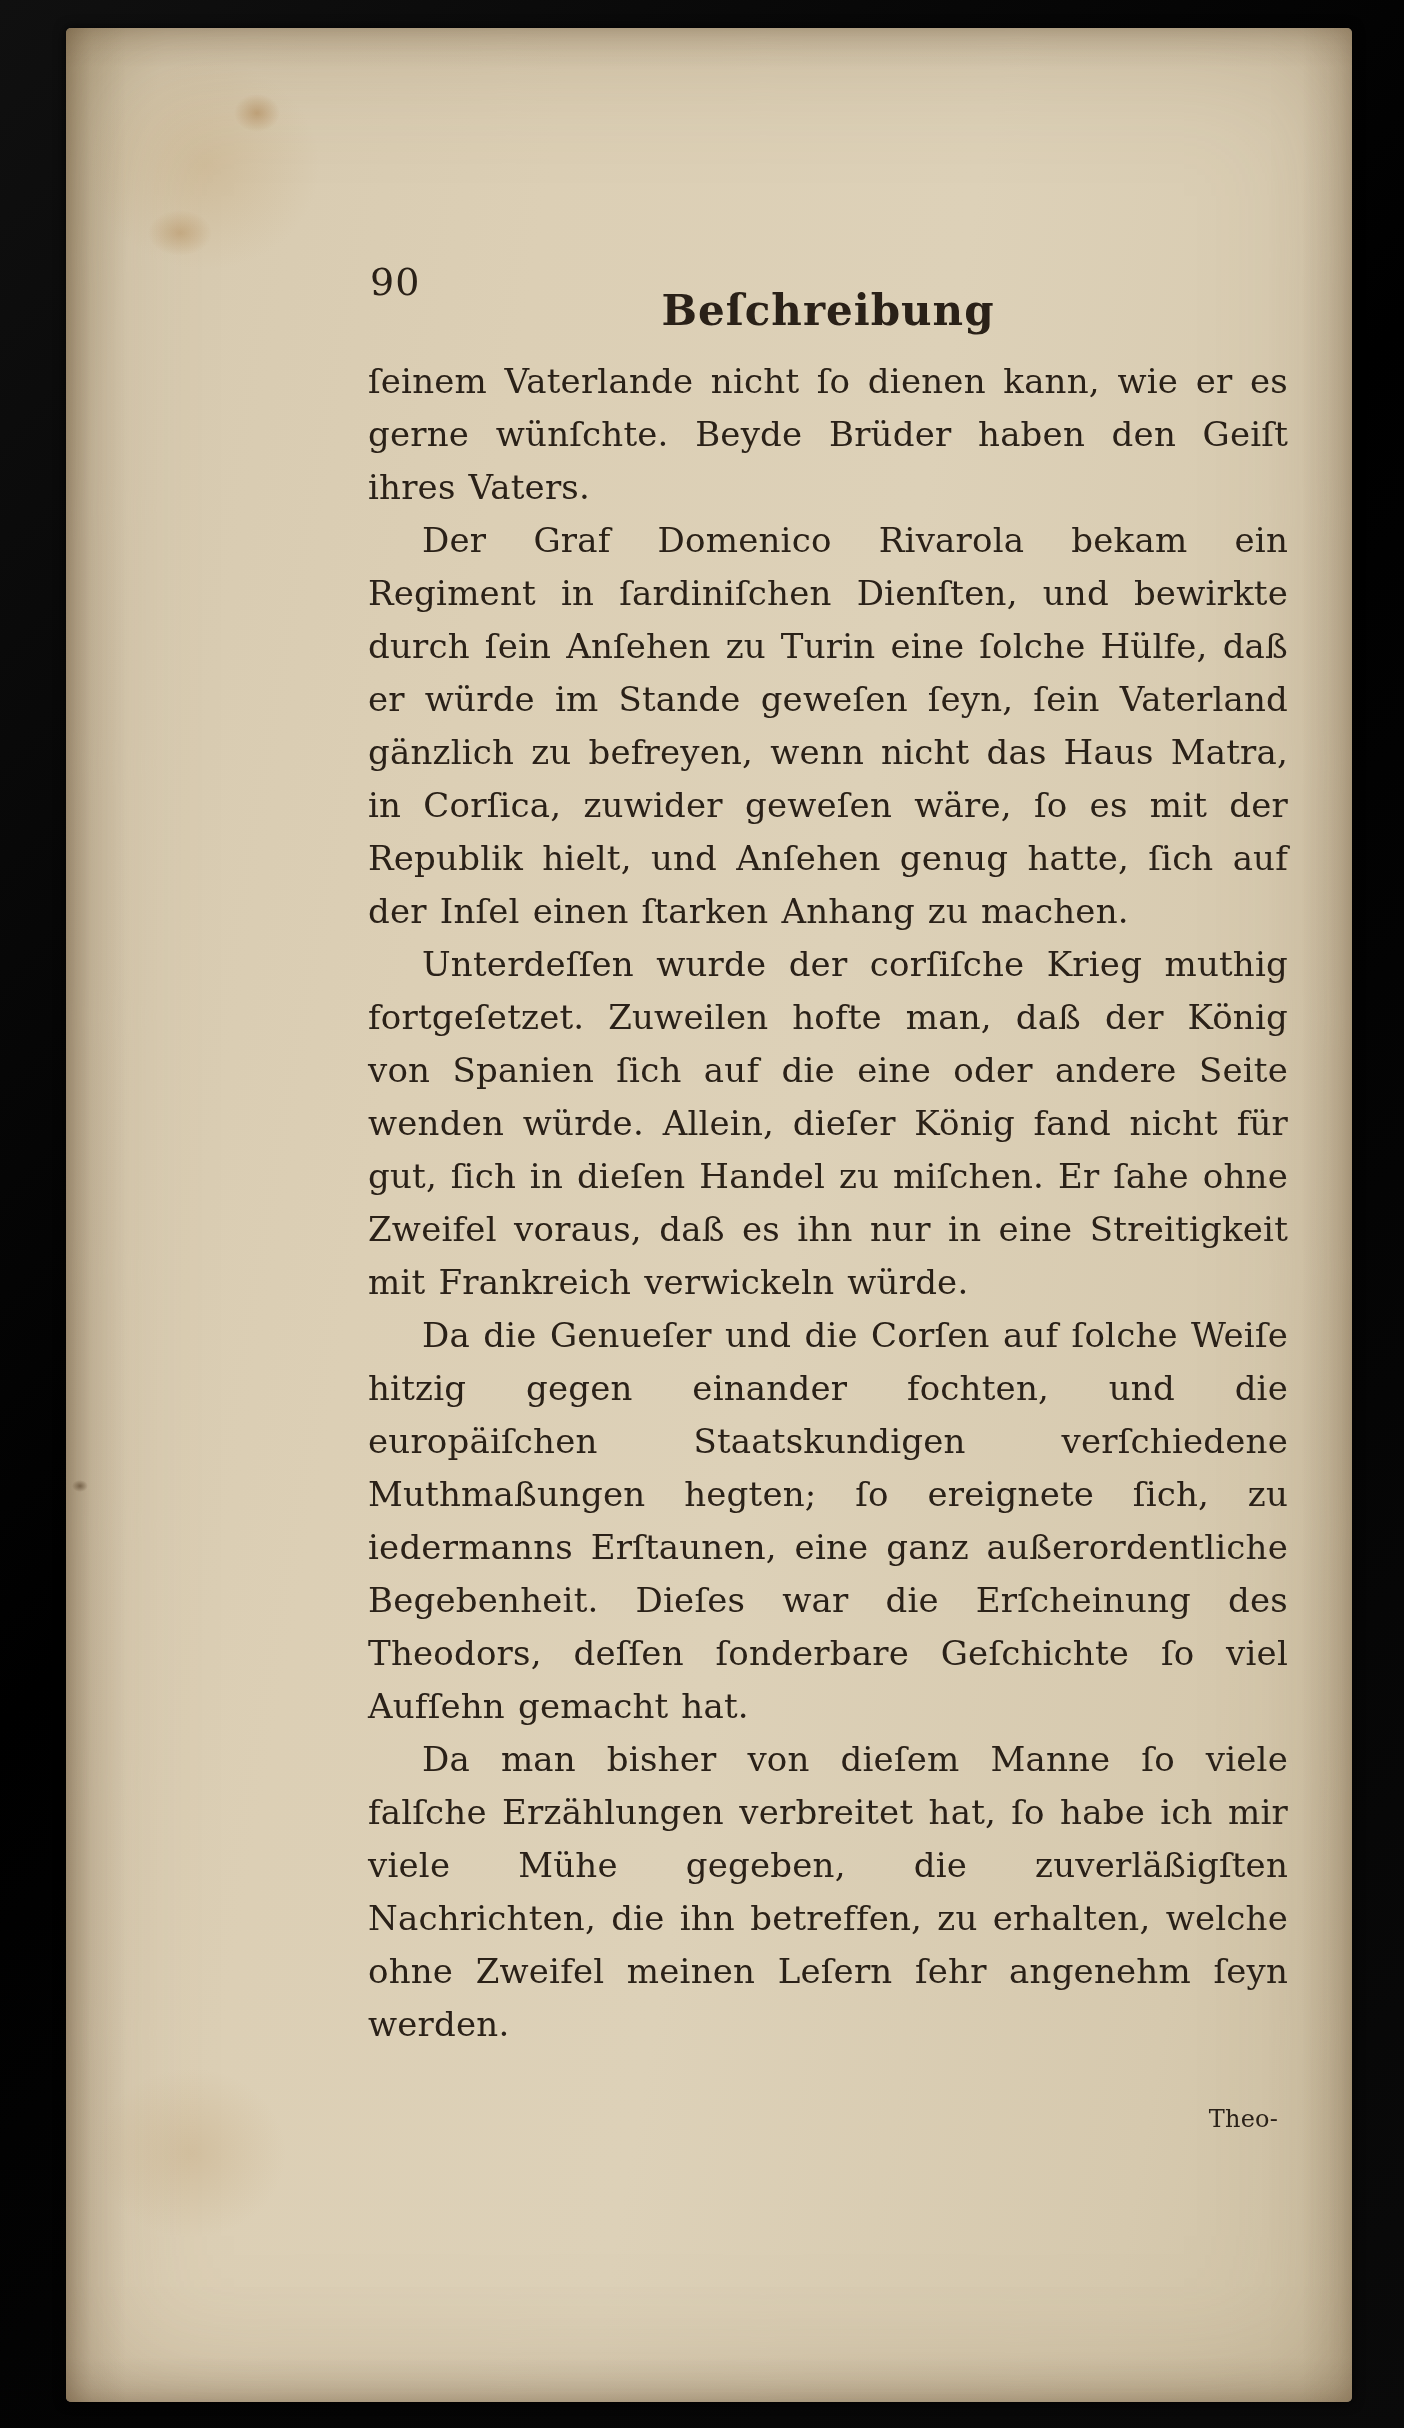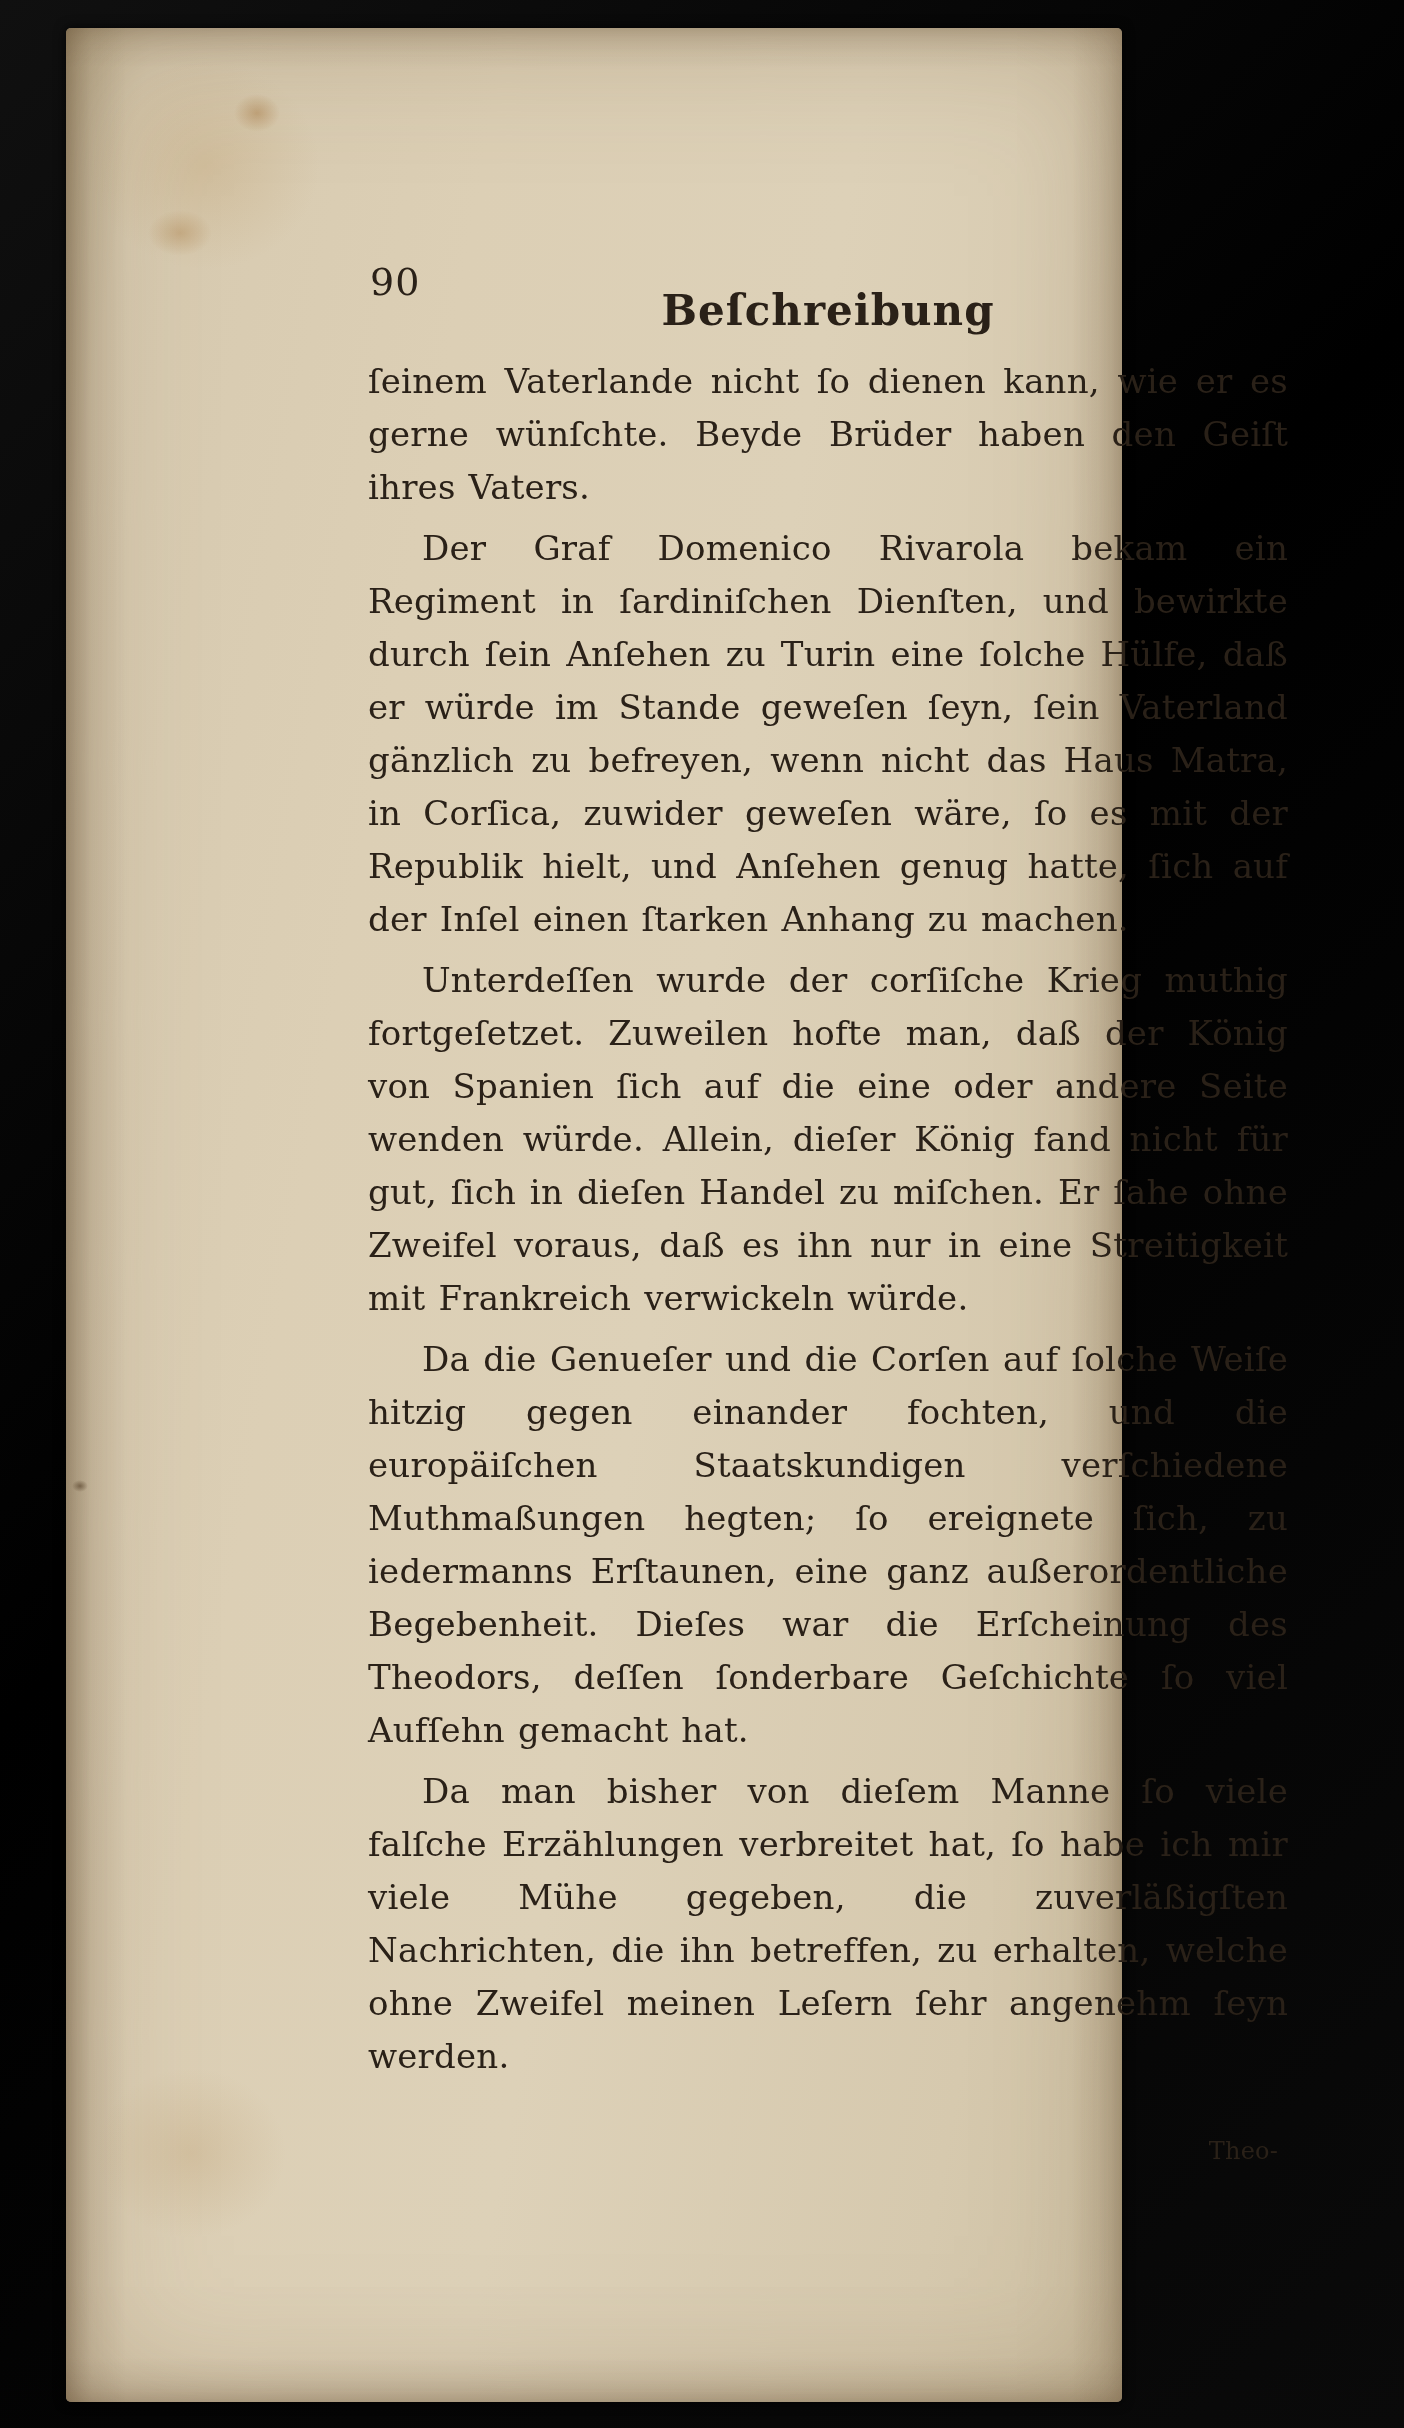--- a/index.html
+++ b/index.html
@@ -16,28 +16,29 @@
   }
   .scan-background {
     position: absolute;
     inset: 0;
     background: linear-gradient(135deg, #101010 0%, #000000 45%, #0a0a0a 100%);
   }
   .paper {
     position: absolute;
     left: 66px;
     top: 28px;
-    width: 1056px;
+    width: 1270px;
     height: 2374px;
     background: linear-gradient(100deg, #c9bc9e 0%, #d7cab0 6%, #dccfb5 30%, #ddd1b8 55%, #d6c9ae 85%, #cfc2a5 100%);
     border-radius: 5px;
     box-shadow:
       inset 0 0 140px rgba(115, 90, 55, 0.35),
       inset 0 0 22px rgba(90, 70, 45, 0.30),
       0 0 12px rgba(0,0,0,0.8);
+    padding-left: 16px;
   }
   .paper::before {
     content: "";
     position: absolute;
     inset: 0;
     border-radius: 5px;
     background: linear-gradient(90deg, rgba(85, 62, 35, 0.30) 0px, rgba(85, 62, 35, 0.10) 26px, rgba(0,0,0,0) 60px),
                 linear-gradient(270deg, rgba(95, 72, 45, 0.18) 0px, rgba(0,0,0,0) 50px),
                 linear-gradient(180deg, rgba(95, 72, 45, 0.14) 0px, rgba(0,0,0,0) 40px),
                 linear-gradient(0deg, rgba(95, 72, 45, 0.16) 0px, rgba(0,0,0,0) 45px);
@@ -93,21 +94,20 @@
     line-height: 53px;
     text-align: justify;
     letter-spacing: 0.2px;
     word-spacing: 2px;
   }
   .body-text p {
     margin: 0;
   }
   .body-text p.indent {
     text-indent: 54px;
-    margin-top: 8px;
   }
   .catchword {
     margin-top: 42px;
     text-align: right;
     padding-right: 10px;
     font-size: 24px;
   }
 </style>
 </head>
 <body>

